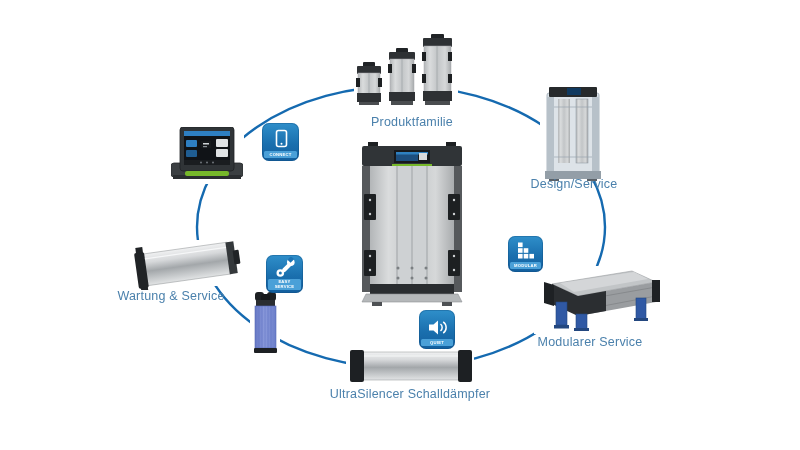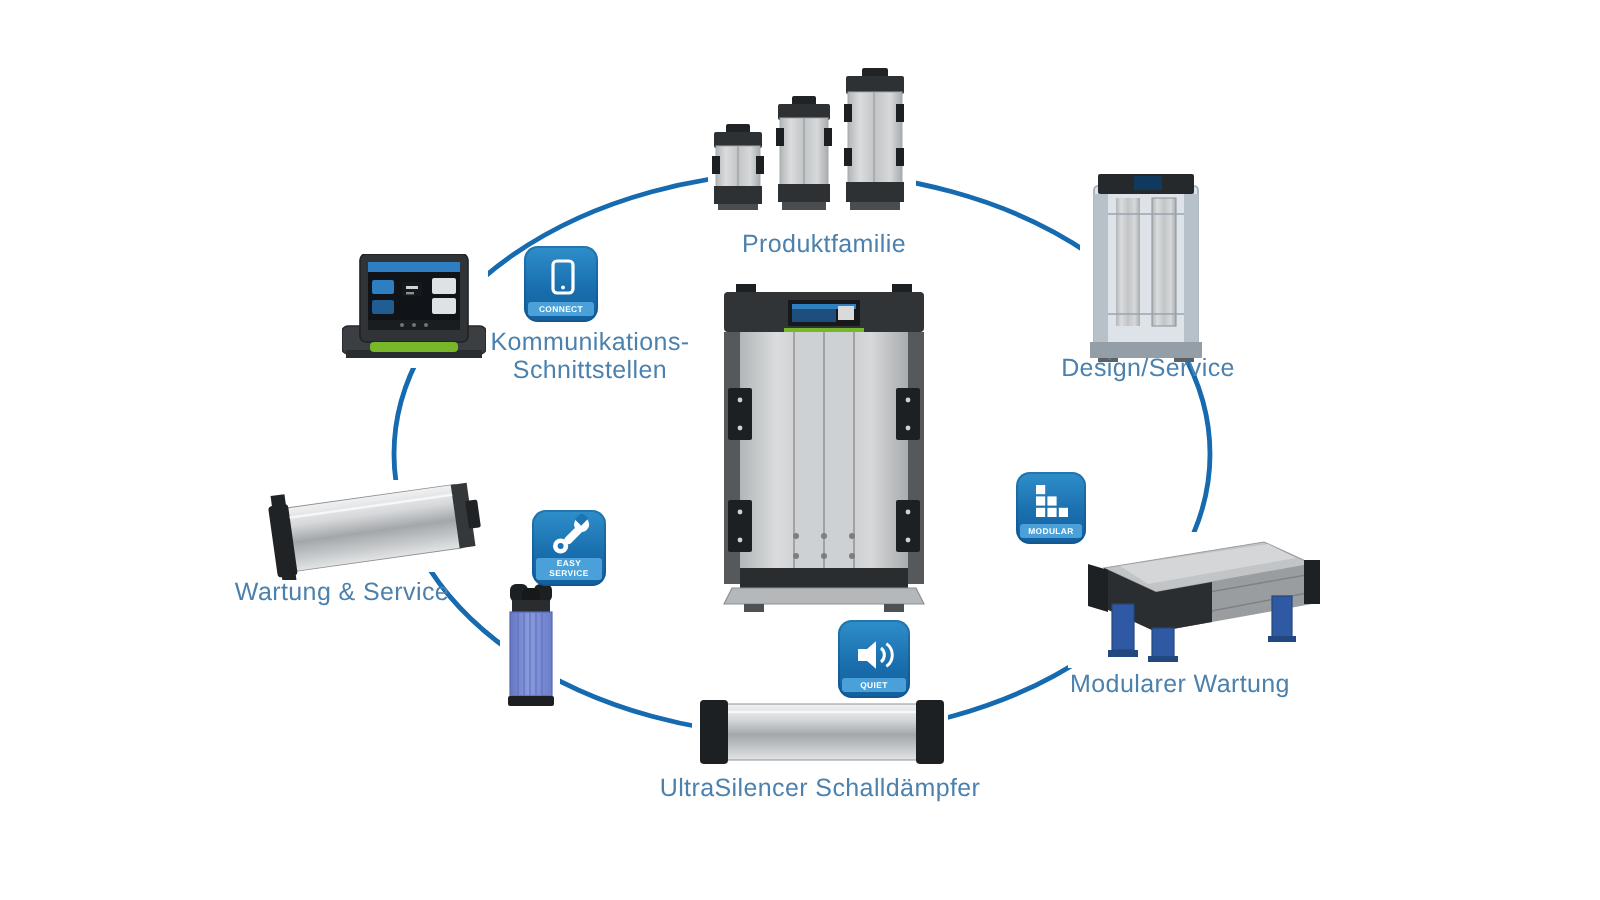--- a/index.html
+++ b/index.html
@@ -274,21 +274,17 @@
         <rect x="3" y="12.9" width="4.6" height="4.6"></rect>
         <rect x="8.7" y="12.9" width="4.6" height="4.6"></rect>
         <rect x="14.4" y="12.9" width="4.6" height="4.6"></rect>
       </g>
     </svg>
     <div class="badge-caption">MODULAR</div>
   </div>
 
   <div class="node-label" style="left:412px;top:115px">Produktfamilie</div>
   <div class="node-label" style="left:574px;top:177px">Design/Service</div>
-  <div class="node-label" style="left:590px;top:335px">Modularer Wartung</div>
+  <div class="node-label" style="left:590px;top:335px">Modularer Service</div>
   <div class="node-label" style="left:171px;top:289px">Wartung &amp; Service</div>
   <div class="node-label" style="left:410px;top:387px">UltraSilencer Schalldämpfer</div>
-  <div class="node-label" style="left:295px;top:164px">
-    <div>Kommunikations-</div>
-    <div>Schnittstellen</div>
-  </div>
 
 </div>
 
 </body></html>

